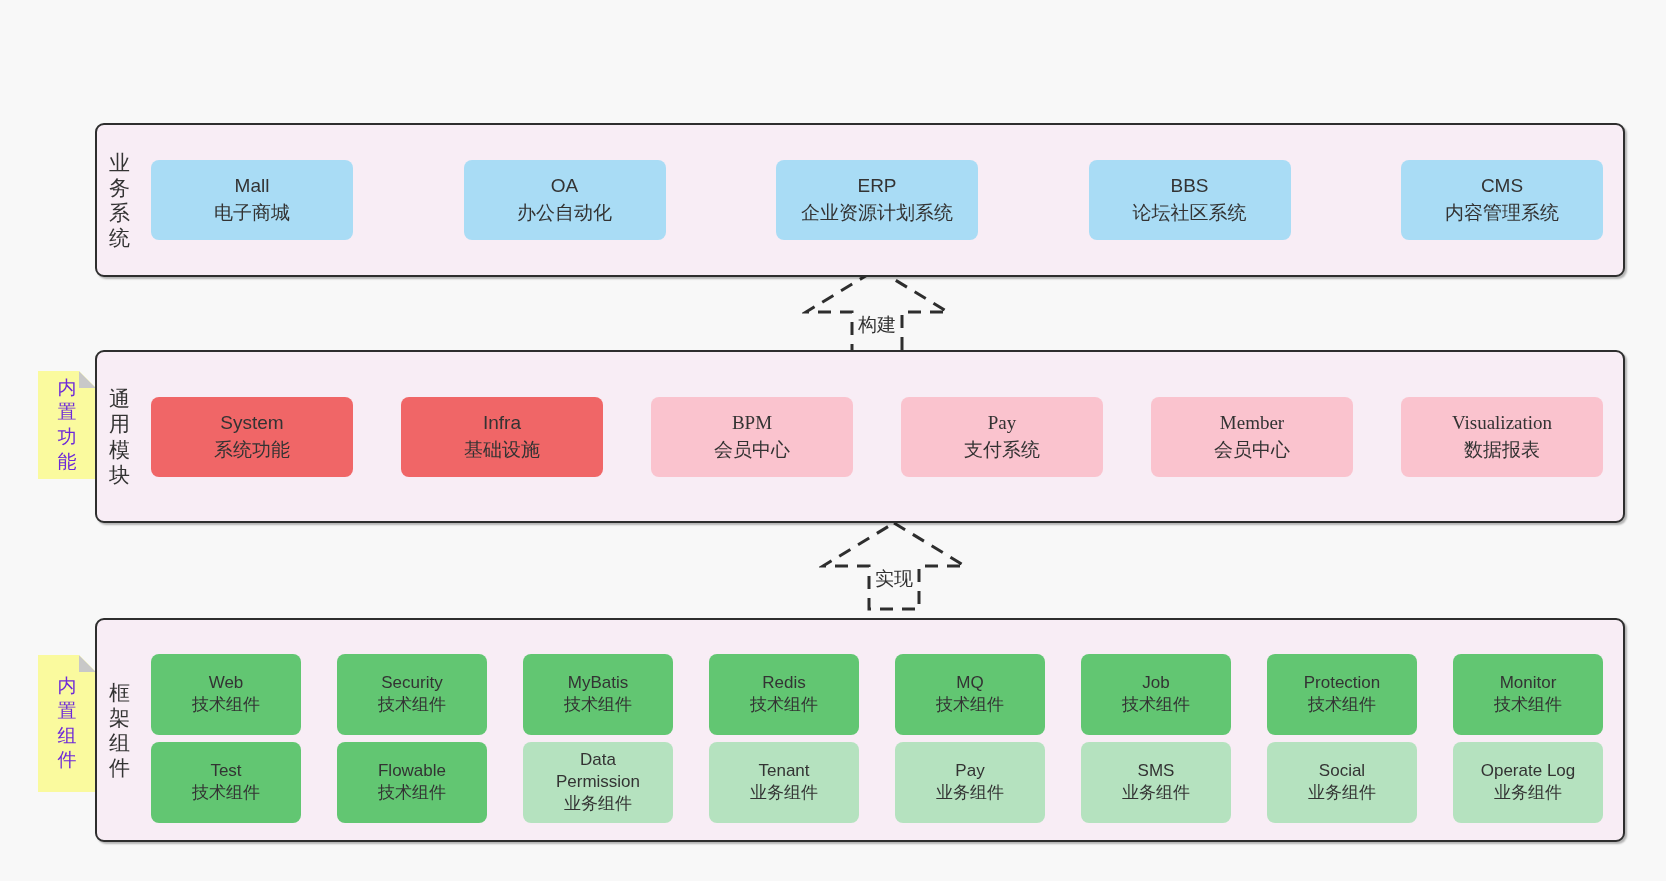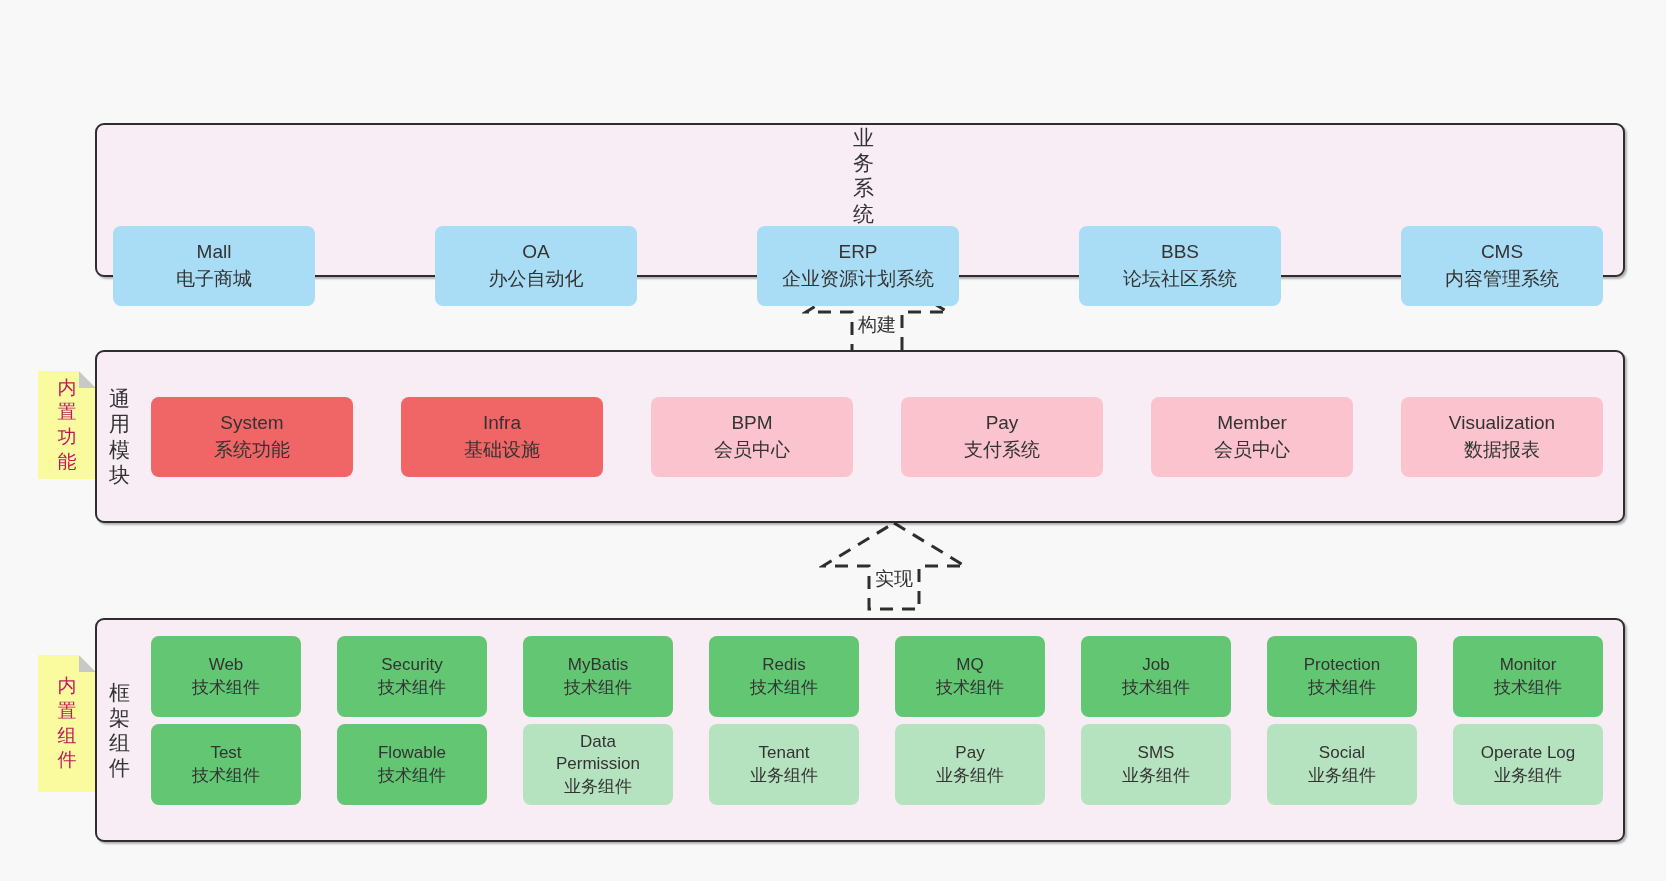--- a/index.html
+++ b/index.html
@@ -11,69 +11,69 @@
   }
   .canvas { position:relative; width:1666px; height:881px; overflow:hidden; background:#f8f8f8; }
 
   
   .band {
     position:absolute; left:95px; width:1530px; box-sizing:border-box;
     background:#f8edf5; border:2px solid #2e2e2e; border-radius:9px;
     box-shadow:2px 2px 2px rgba(0,0,0,0.28);
     display:flex; align-items:stretch; z-index:2;
   }
-  #band-business   { top:123px; height:154px;flex-direction:column; }
+  #band-business   { top:123px; height:154px; }
   #band-modules    { top:350px; height:173px; }
   #band-components { top:618px; height:224px; }
 
   .band-label {
     flex:none; align-self:center; width:26px; margin-left:12px;
     font-size:21px; line-height:1.2; word-break:break-all; color:#333;
   }
 
   .row6 {
     flex:1; display:flex; justify-content:space-between; align-items:center;
     padding:0 20px 0 16px;
   }
   .grid8 {
-    flex:1; display:flex; flex-direction:column; justify-content:flex-start;
+    flex:1; display:flex; flex-direction:column; justify-content:center;
     gap:7px; padding:16px 20px 0 16px;
   }
   .row8 { display:flex; justify-content:space-between; }
 
   
   .box {
     box-sizing:border-box; border-radius:8px;
     display:flex; flex-direction:column; align-items:center; justify-content:center;
     text-align:center;
   }
   .box-lg { width:202px; height:80px; font-size:19px; line-height:1.42; }
   .box-sm { width:150px; height:81px; font-size:17px; line-height:1.3; padding:0 4px; }
   .blue   { background:#a9dcf5; }
   .red    { background:#f06667; }
-  .pink   { background:#fac3ce; }
+  .pink   { background:#fac3ce;font-family:Liberation Serif, serif; }
   .green  { background:#62c672; }
   .lgreen { background:#b5e2bf; }
   .narrow { display:inline-block; max-width:100px; }
 
   
   .tab {
     position:absolute; left:38px; width:58px; background:#fafa9e; z-index:1;
     display:flex; align-items:center; justify-content:center;
     clip-path:polygon(0 0, calc(100% - 17px) 0, 100% 17px, 100% 100%, 0 100%);
   }
   #tab-features   { top:371px; height:108px; }
   #tab-components { top:655px; height:137px; }
   .tab-fold {
     position:absolute; top:0; right:0; width:17px; height:17px;
     background:#c8c8c8; clip-path:polygon(0 0, 100% 100%, 0 100%);
   }
   .tab-text {
     width:20px; font-size:19px; line-height:1.3; word-break:break-all;
-    text-align:center; color:#be185d;
+    text-align:center; color:#6d28d9;
   }
 
   
   .arrow { position:absolute; width:150px; height:92px; z-index:1; }
   #arrow-build     { left:802px; top:266px; }
   #arrow-implement { left:819px; top:520px; }
   .arrow svg { display:block; width:100%; height:100%; }
   .arrow-label {
     position:absolute; left:50%; top:46px; transform:translateX(-50%);
     background:#f8f8f8; padding:0 3px; font-size:19px; color:#333; white-space:nowrap;

